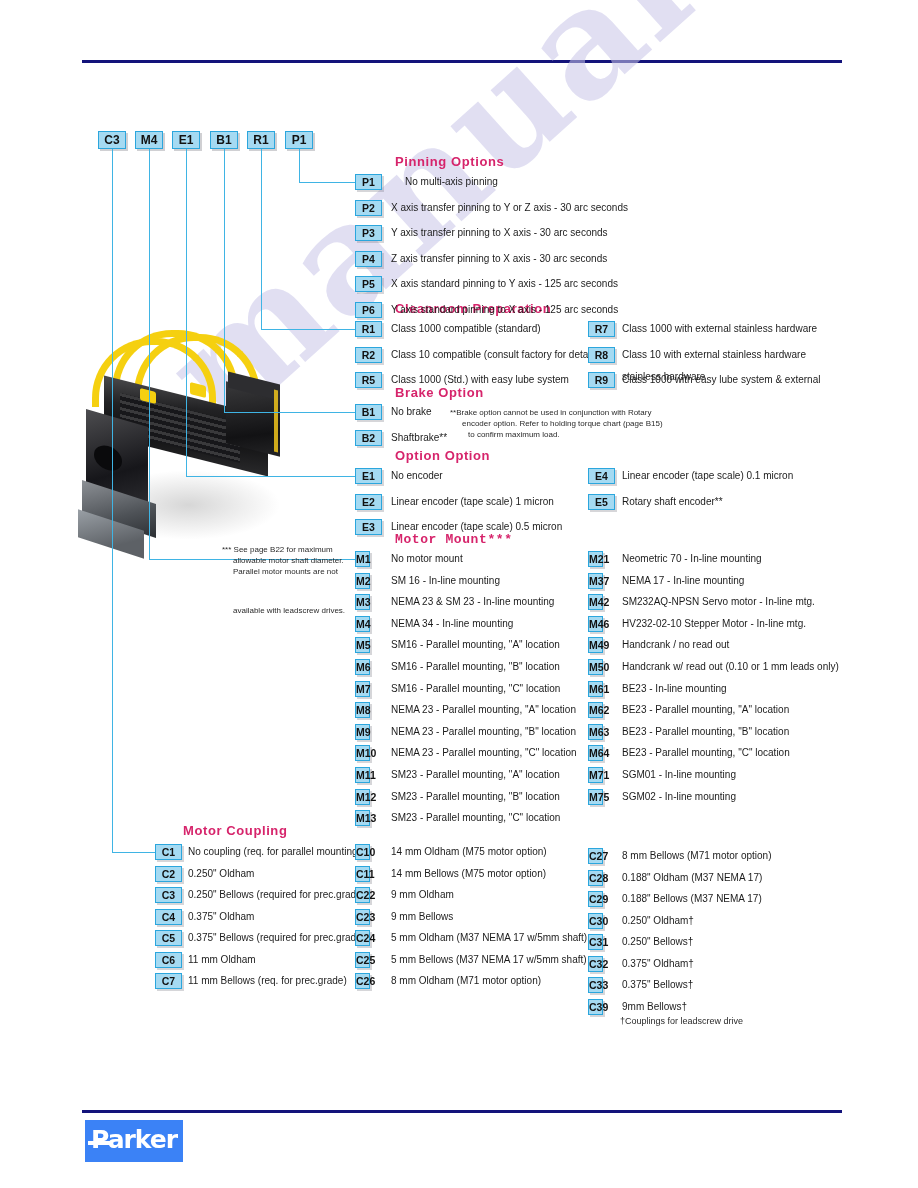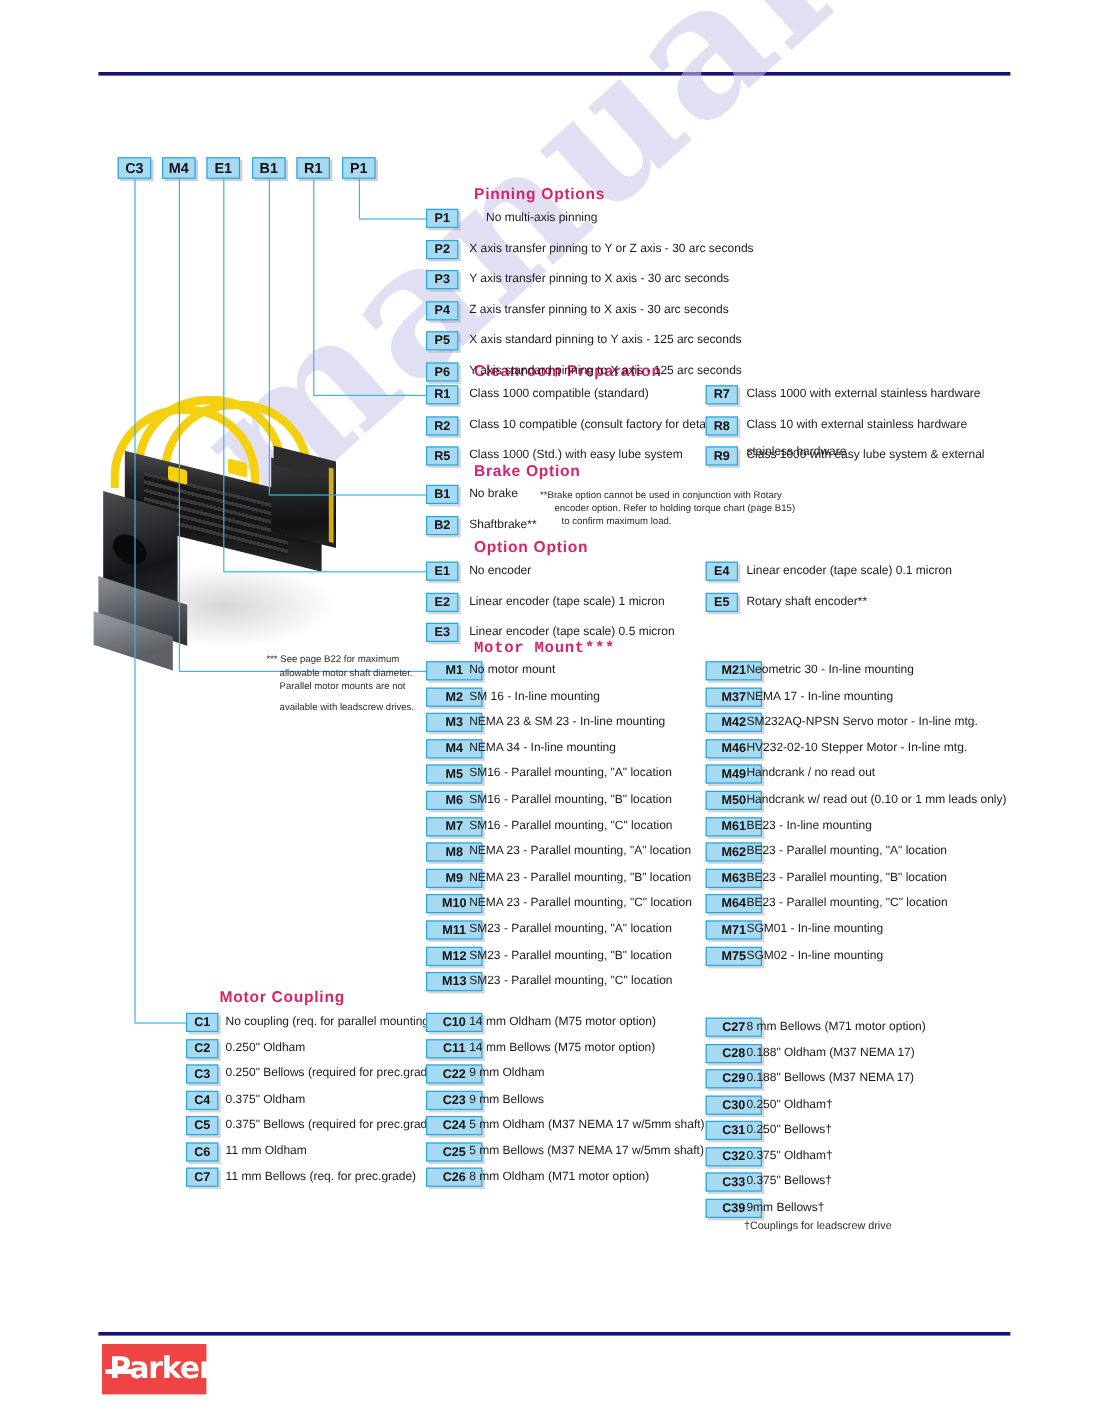--- a/index.html
+++ b/index.html
@@ -20,21 +20,22 @@
     position:absolute;left:130px;top:330px;width:700px;height:560px;
     color:#c9c6e8;opacity:.55;font-size:150px;font-weight:bold;
     transform:rotate(-42deg);transform-origin:left top;white-space:nowrap;
     pointer-events:none;letter-spacing:2px;
     font-family:"DejaVu Serif",serif;
   }
 
   
   #logo{
     position:absolute;left:85px;top:1120px;width:87px;height:42px;
-    background:#ef4444;
+    background:#3b82f6;
+    padding-left:11px;
   }
   #logo .wordmark{
     position:absolute;left:6px;top:7px;color:#ffffff;
     font-size:25px;font-weight:bold;letter-spacing:-1px;
     font-family:"DejaVu Sans",sans-serif;line-height:26px;
   }
   #logo .dash{position:absolute;left:3px;top:21px;width:22px;height:4px;background:#ffffff;}
 
   
   .badge{
@@ -52,21 +53,21 @@
 
   
   .opt{position:absolute;}
   .opt .tag{
     position:absolute;left:0;top:0;box-sizing:border-box;
     background:#a5daf2;border:1px solid #2ba6dd;
     color:#111;font-size:10.5px;font-weight:bold;text-align:center;
     height:16px;line-height:14px;width:27px;
     box-shadow:2px 2px 0 rgba(120,120,130,.30);
   }
-  .opt .tag.wide{width:47px;}
+  .opt .tag.wide{width:15px;}
   .opt .txt{
     position:absolute;top:1px;font-size:10px;color:#1b1b1b;
     white-space:nowrap;line-height:14px;
   }
 
   
   .sec-title{
     position:absolute;color:#d6246b;font-weight:bold;font-size:13px;
     letter-spacing:.6px;white-space:nowrap;
     font-family:"Liberation Sans",sans-serif;
@@ -206,21 +207,21 @@
   <div class="sec-title" style="left:395px;top:532px;font-family:Liberation Mono, monospace;">Motor Mount***</div>
   <div class="sec-title" style="left:183px;top:823px;">Motor Coupling</div>
 
   <div class="note" style="left:450px;top:407px;">**Brake option  cannot be used in conjunction with Rotary</div>
   <div class="note" style="left:462px;top:418px;">encoder option. Refer to holding torque chart (page B15)</div>
   <div class="note" style="left:468px;top:429px;">to confirm maximum load.</div>
 
   <div class="note" style="left:222px;top:544px;">*** See page B22 for maximum</div>
   <div class="note" style="left:233px;top:555px;">allowable motor shaft diameter.</div>
   <div class="note" style="left:233px;top:566px;">Parallel motor mounts are not</div>
-  <div class="note" style="left:233px;top:584px;">available with leadscrew drives.</div>
+  <div class="note" style="left:233px;top:605px;">available with leadscrew drives.</div>
 
   <div class="note" style="left:620px;top:1016px;font-size:9px;">†Couplings  for  leadscrew  drive</div>
 
   <div class="opt" style="left:622px;top:369px;">
     <div class="txt" style="left:0;">stainless hardware</div>
   </div>
 
   <div id="rows">
       <div class="opt" style="left: 355px; top: 174px;">
         <div class="tag">P1</div>
@@ -345,21 +346,21 @@
       <div class="opt" style="left: 355px; top: 788.6px;">
         <div class="tag wide">M12</div>
         <div class="txt" style="left: 36px;">SM23 - Parallel mounting, "B" location</div>
       </div>
       <div class="opt" style="left: 355px; top: 810.2px;">
         <div class="tag wide">M13</div>
         <div class="txt" style="left: 36px;">SM23 - Parallel mounting, "C" location</div>
       </div>
       <div class="opt" style="left: 588px; top: 551px;">
         <div class="tag wide">M21</div>
-        <div class="txt" style="left: 34px;">Neometric 30 - In-line mounting</div>
+        <div class="txt" style="left: 34px;">Neometric 70 - In-line mounting</div>
       </div>
       <div class="opt" style="left: 588px; top: 572.6px;">
         <div class="tag wide">M37</div>
         <div class="txt" style="left: 34px;">NEMA 17 - In-line mounting</div>
       </div>
       <div class="opt" style="left: 588px; top: 594.2px;">
         <div class="tag wide">M42</div>
         <div class="txt" style="left: 34px;">SM232AQ-NPSN Servo motor - In-line mtg.</div>
       </div>
       <div class="opt" style="left: 588px; top: 615.8px;">

